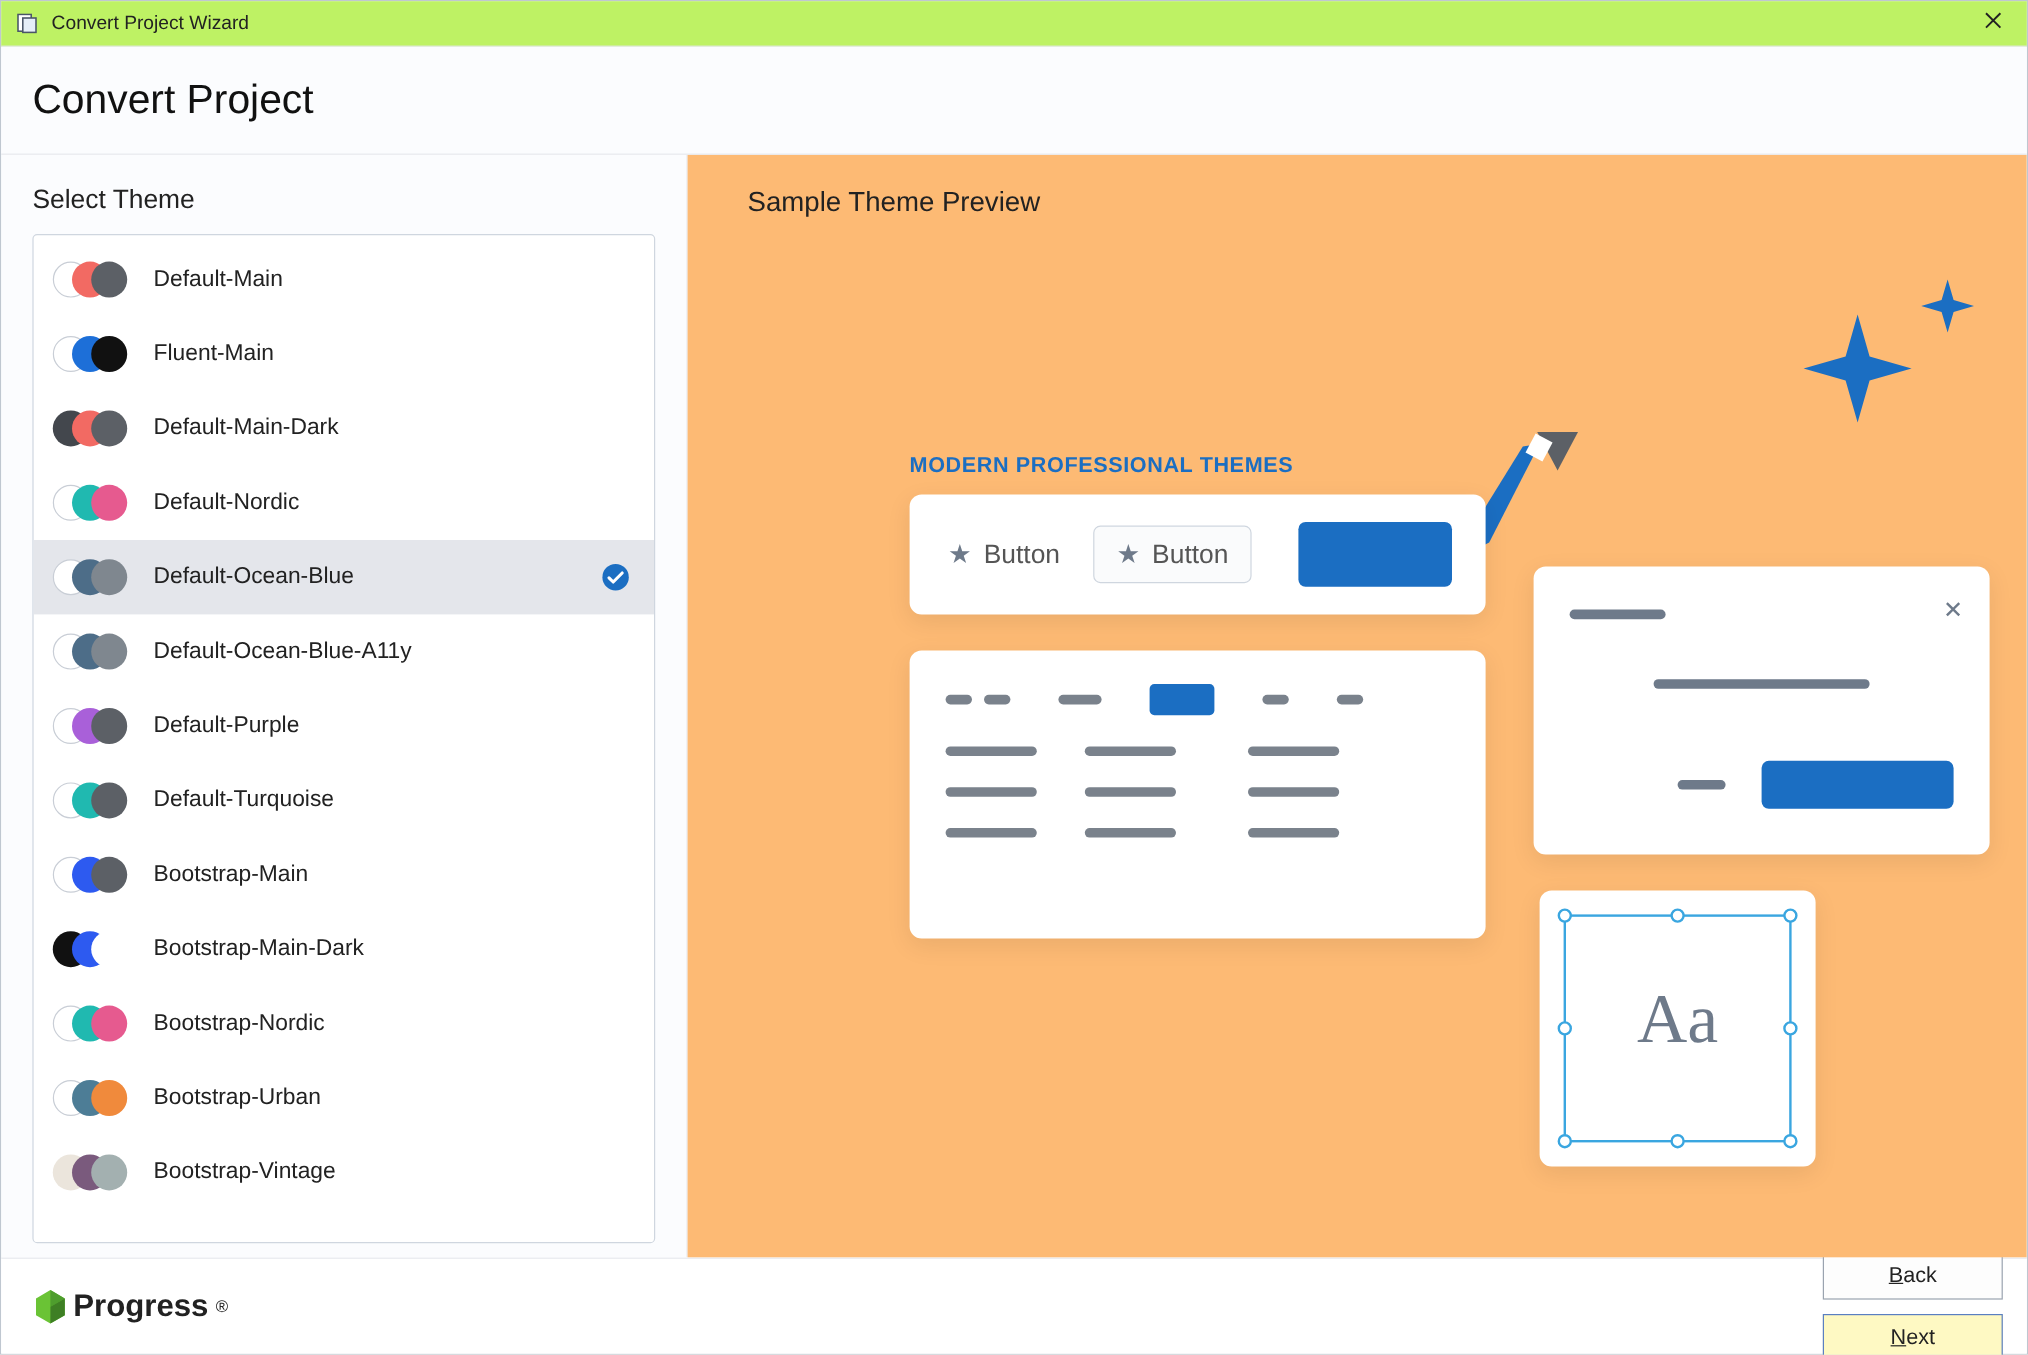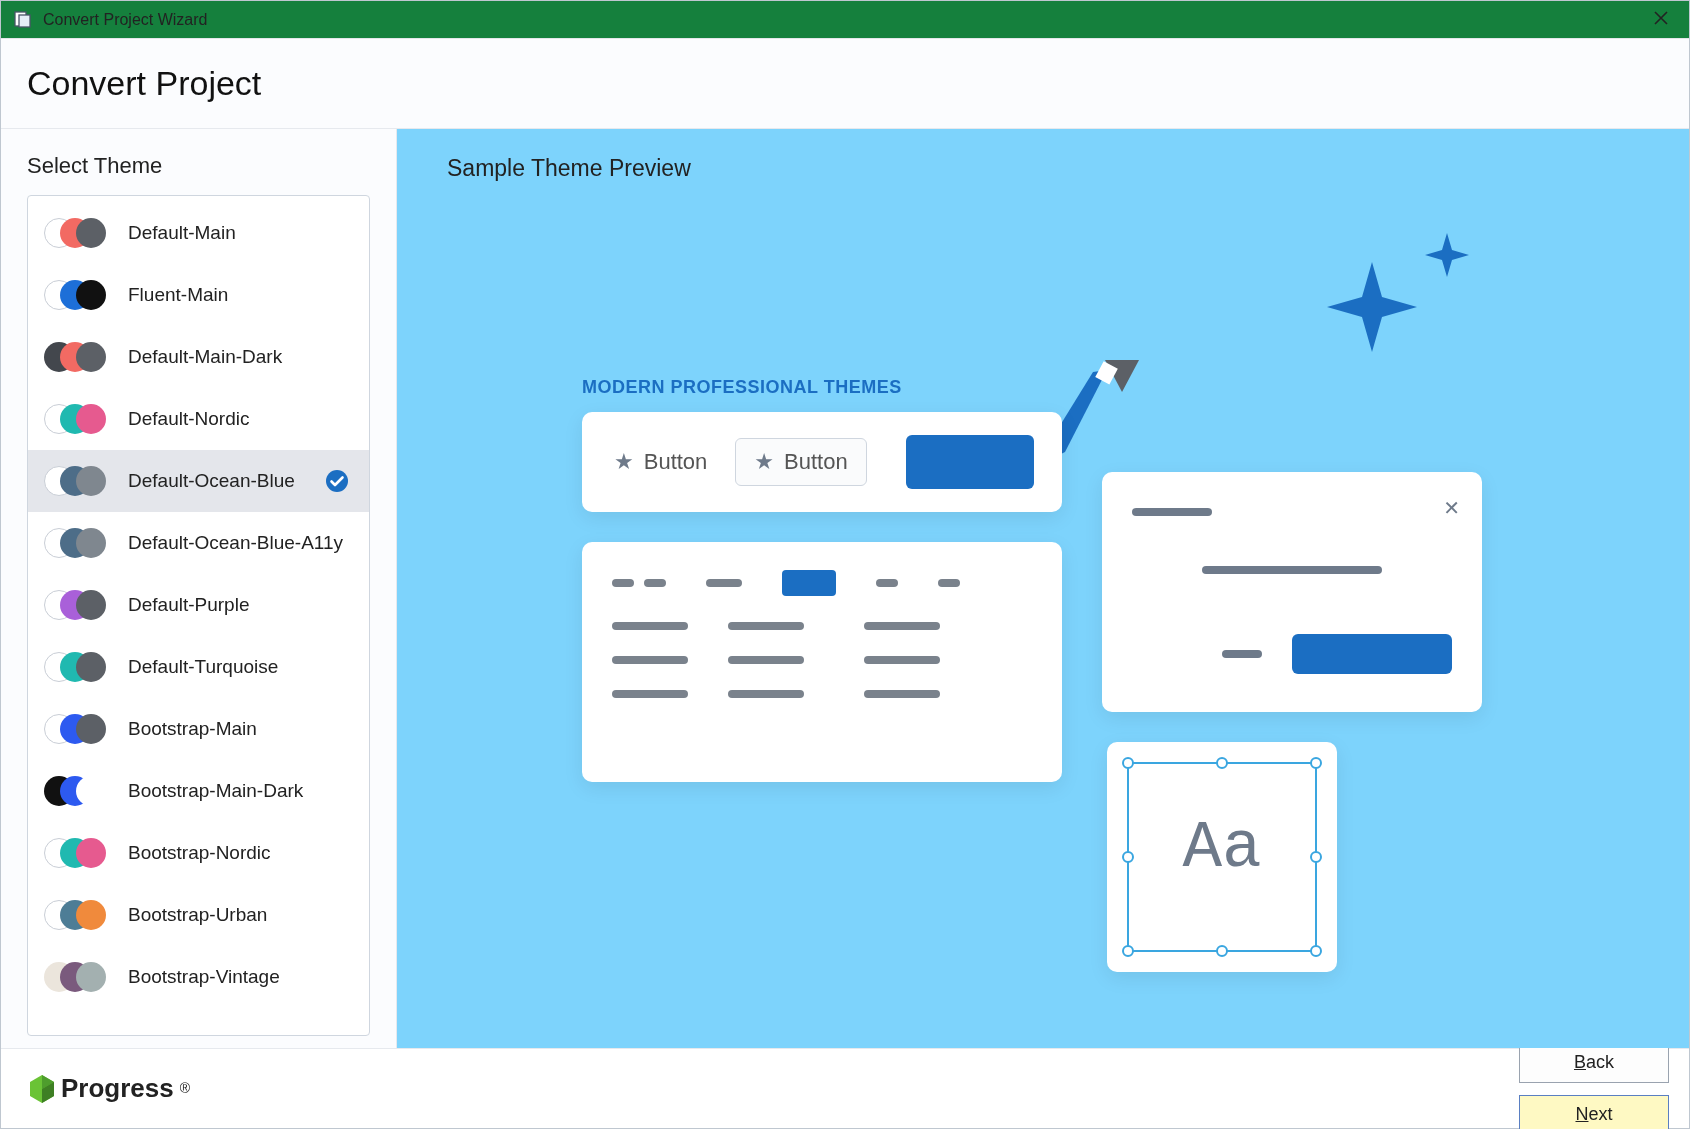--- a/index.html
+++ b/index.html
@@ -1,46 +1,46 @@
 <!DOCTYPE html>
 <html><head>
 <meta charset="utf-8">
 <style>
   * { box-sizing: border-box; }
   html, body { margin:0; padding:0; width:1690px; height:1129px; font-family:"Segoe UI", Arial, sans-serif; background:#f5f7fa; color:#222; }
 
   .window { width:1690px; height:1129px; border:1px solid #bfc7d0; background:#fff; display:flex; flex-direction:column; }
 
-  .titlebar { height:38px; display:flex; align-items:center; padding:0 12px; background:#15803d; border-bottom:1px solid #e3e6ea; font-size:16px; color:#222; }
+  .titlebar { height:38px; display:flex; align-items:center; padding:0 12px; background:#bef264; border-bottom:1px solid #e3e6ea; font-size:16px; color:#222; }
   .titlebar .app-icon { width:20px; height:20px; margin-right:10px; display:flex; align-items:center; justify-content:center; }
   .titlebar .close { margin-left:auto; font-size:20px; color:#222; padding:0 8px; cursor:pointer; }
 
   .headerbar { height:90px; display:flex; align-items:center; padding-left:26px; background:#fbfcfe; border-bottom:1px solid #e6e9ee; }
   .headerbar h1 { font-size:34px; font-weight:400; color:#111; margin:0; }
 
   .body { flex:1; display:flex; overflow:hidden; }
 
-  .left { width:396px; border-right:1px solid #e6e9ee; background:#fbfcfe; padding:24px 26px 12px 26px; display:flex; flex-direction:column; }
+  .left { width:572px; border-right:1px solid #e6e9ee; background:#fbfcfe; padding:24px 26px 12px 26px; display:flex; flex-direction:column; }
   .left h2 { font-size:22px; font-weight:400; margin:0 0 16px 0; color:#222; }
   .listbox { flex:1; border:1px solid #cfd6df; border-radius:4px; background:#fff; overflow-y:scroll; padding:6px 0; }
   .listbox::-webkit-scrollbar { width:16px; }
   .listbox::-webkit-scrollbar-track { background:#f0f2f5; }
   .listbox::-webkit-scrollbar-thumb { background:#c5cbd3; border-radius:8px; }
 
   .theme-item { height:62px; display:flex; align-items:center; padding:0 20px 0 16px; cursor:pointer; }
   .theme-item.selected { background:#e4e6eb; }
   .swatch { position:relative; width:66px; height:34px; margin-right:18px; flex-shrink:0; }
   .swatch .dot { position:absolute; width:30px; height:30px; border-radius:50%; top:2px; }
   .swatch .d1 { left:0; z-index:1; border:1px solid #c9ced6; }
   .swatch .d2 { left:16px; z-index:2; }
   .swatch .d3 { left:32px; z-index:3; }
   .theme-label { font-size:19px; color:#222; }
   .check { margin-left:auto; width:24px; height:24px; }
 
-  .right { flex:1; background:#7dd3fc; padding:26px 0 0 50px; position:relative; overflow:hidden; }
+  .right { flex:1; background:#fdba74; padding:26px 0 0 50px; position:relative; overflow:hidden; }
   .right h2 { font-size:23px; font-weight:400; margin:0 0 20px 0; color:#222; }
 
   .preview { position:relative; width:100%; height:100%; }
   .preview-title { position:absolute; left:135px; top:175px; color:#1b6ec2; font-size:18px; font-weight:600; letter-spacing:0.5px; }
 
   .card { background:#fff; border-radius:10px; box-shadow:0 6px 20px rgba(0,0,0,0.08); position:absolute; }
 
   .card-buttons { left:135px; top:210px; width:480px; height:100px; display:flex; align-items:center; padding:0 28px; gap:24px; }
   .pbtn { display:inline-flex; align-items:center; font-size:22px; color:#555; gap:10px; border-radius:6px; }
   .pbtn.flat { padding:6px 4px; }
@@ -64,21 +64,21 @@
   .dlg-foot { display:flex; align-items:center; justify-content:flex-end; gap:30px; margin-top:60px; }
   .dlg-bar3 { width:40px; height:8px; background:#6e7a8a; border-radius:4px; }
   .dlg-btn { width:160px; height:40px; background:#1b6ec2; border-radius:6px; }
 
   .card-aa { left:660px; top:540px; width:230px; height:230px; display:flex; align-items:center; justify-content:center; }
   .selbox { position:relative; width:190px; height:190px; border:2px solid #3aa6e0; }
   .selbox .h { position:absolute; width:12px; height:12px; background:#fff; border:2px solid #3aa6e0; border-radius:50%; }
   .selbox .h.tl{left:-7px;top:-7px;} .selbox .h.tm{left:calc(50% - 6px);top:-7px;} .selbox .h.tr{right:-7px;top:-7px;}
   .selbox .h.ml{left:-7px;top:calc(50% - 6px);} .selbox .h.mr{right:-7px;top:calc(50% - 6px);}
   .selbox .h.bl{left:-7px;bottom:-7px;} .selbox .h.bm{left:calc(50% - 6px);bottom:-7px;} .selbox .h.br{right:-7px;bottom:-7px;}
-  .aa { font-size:66px; color:#6e7a8a; font-family:Liberation Mono, monospace; text-align:center; line-height:170px; }
+  .aa { font-size:58px; color:#6e7a8a; font-family:Liberation Serif, serif; text-align:center; line-height:170px; }
 
   .pencil { position:absolute; left:580px; top:150px; }
   .sparkle { position:absolute; left:870px; top:30px; }
 
   .footer { height:80px; border-top:1px solid #e6e9ee; background:#fff; display:flex; align-items:center; padding:0 20px; }
   .progress-logo { display:flex; align-items:flex-end; gap:6px; margin-left:8px; }
   .footer-buttons { margin-left:auto; display:flex; gap:12px;flex-direction:column; }
   .fbtn { width:150px; height:40px; border:1px solid #9aa3af; background:#fdfdfd; font-size:18px; color:#222; display:flex; align-items:center; justify-content:center; cursor:pointer; }
   .fbtn.primary { background:#fef9c3; border-color:#5a7fc2; }
   .fbtn u { text-decoration:underline; }

